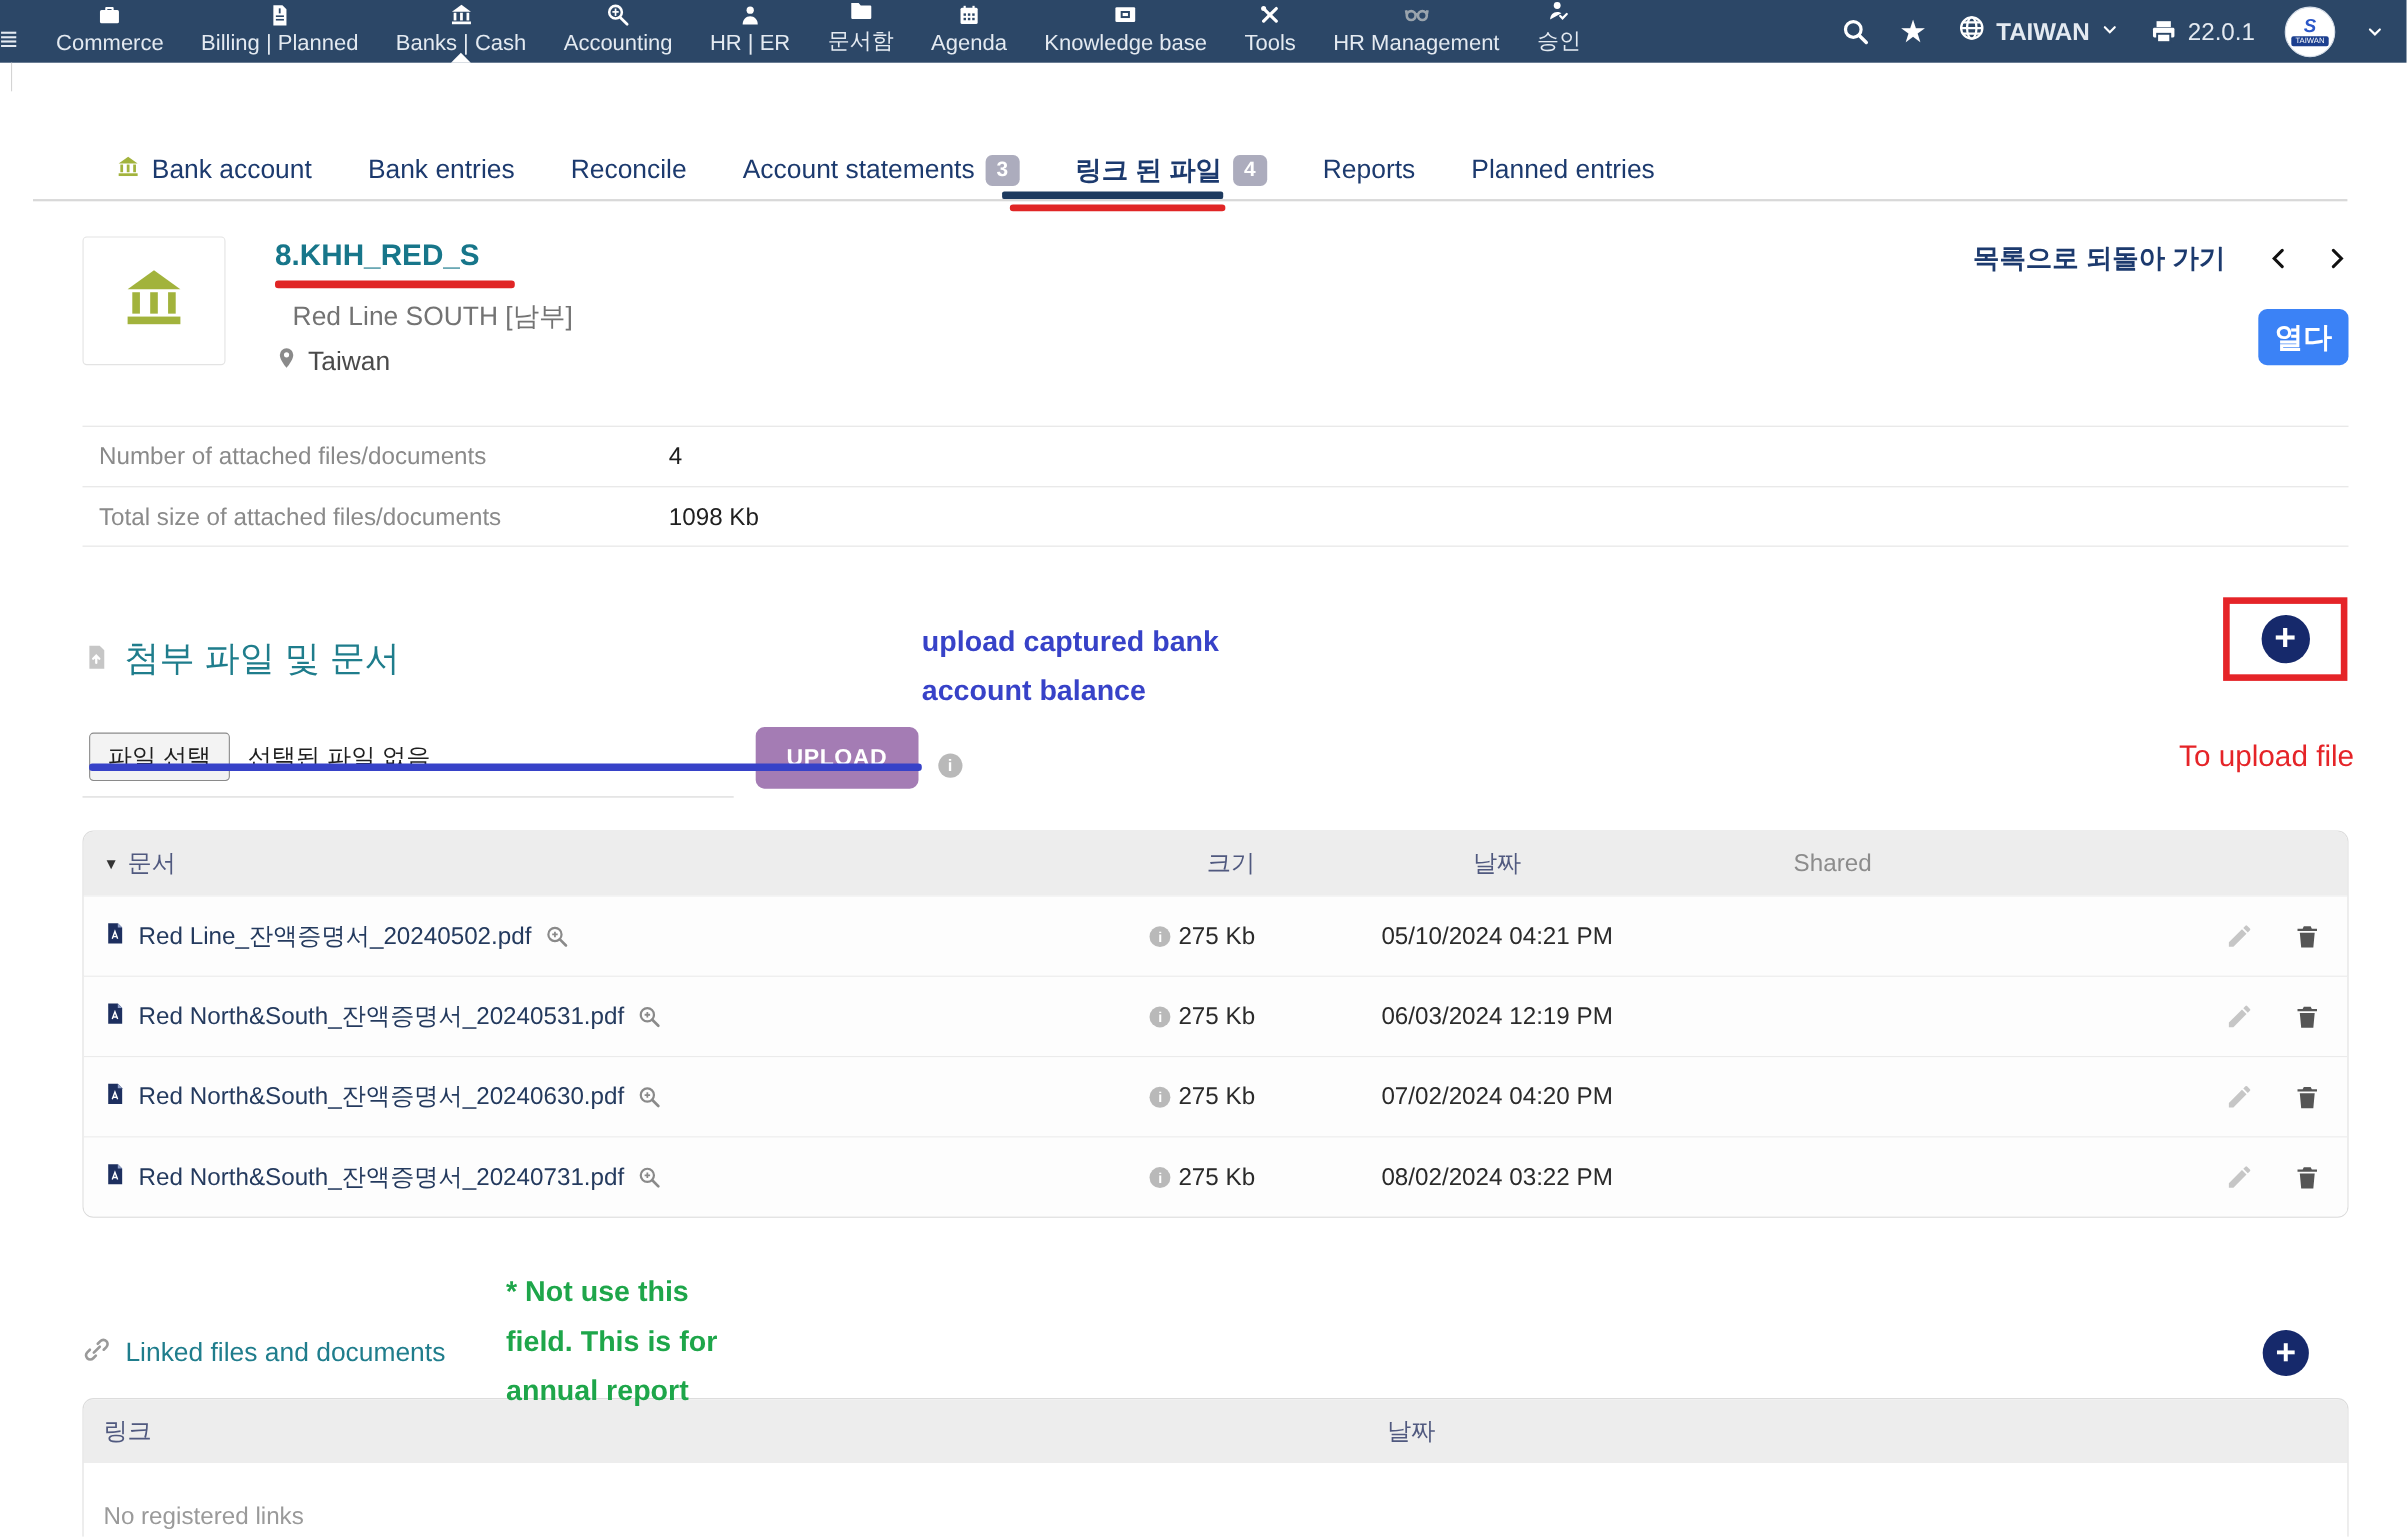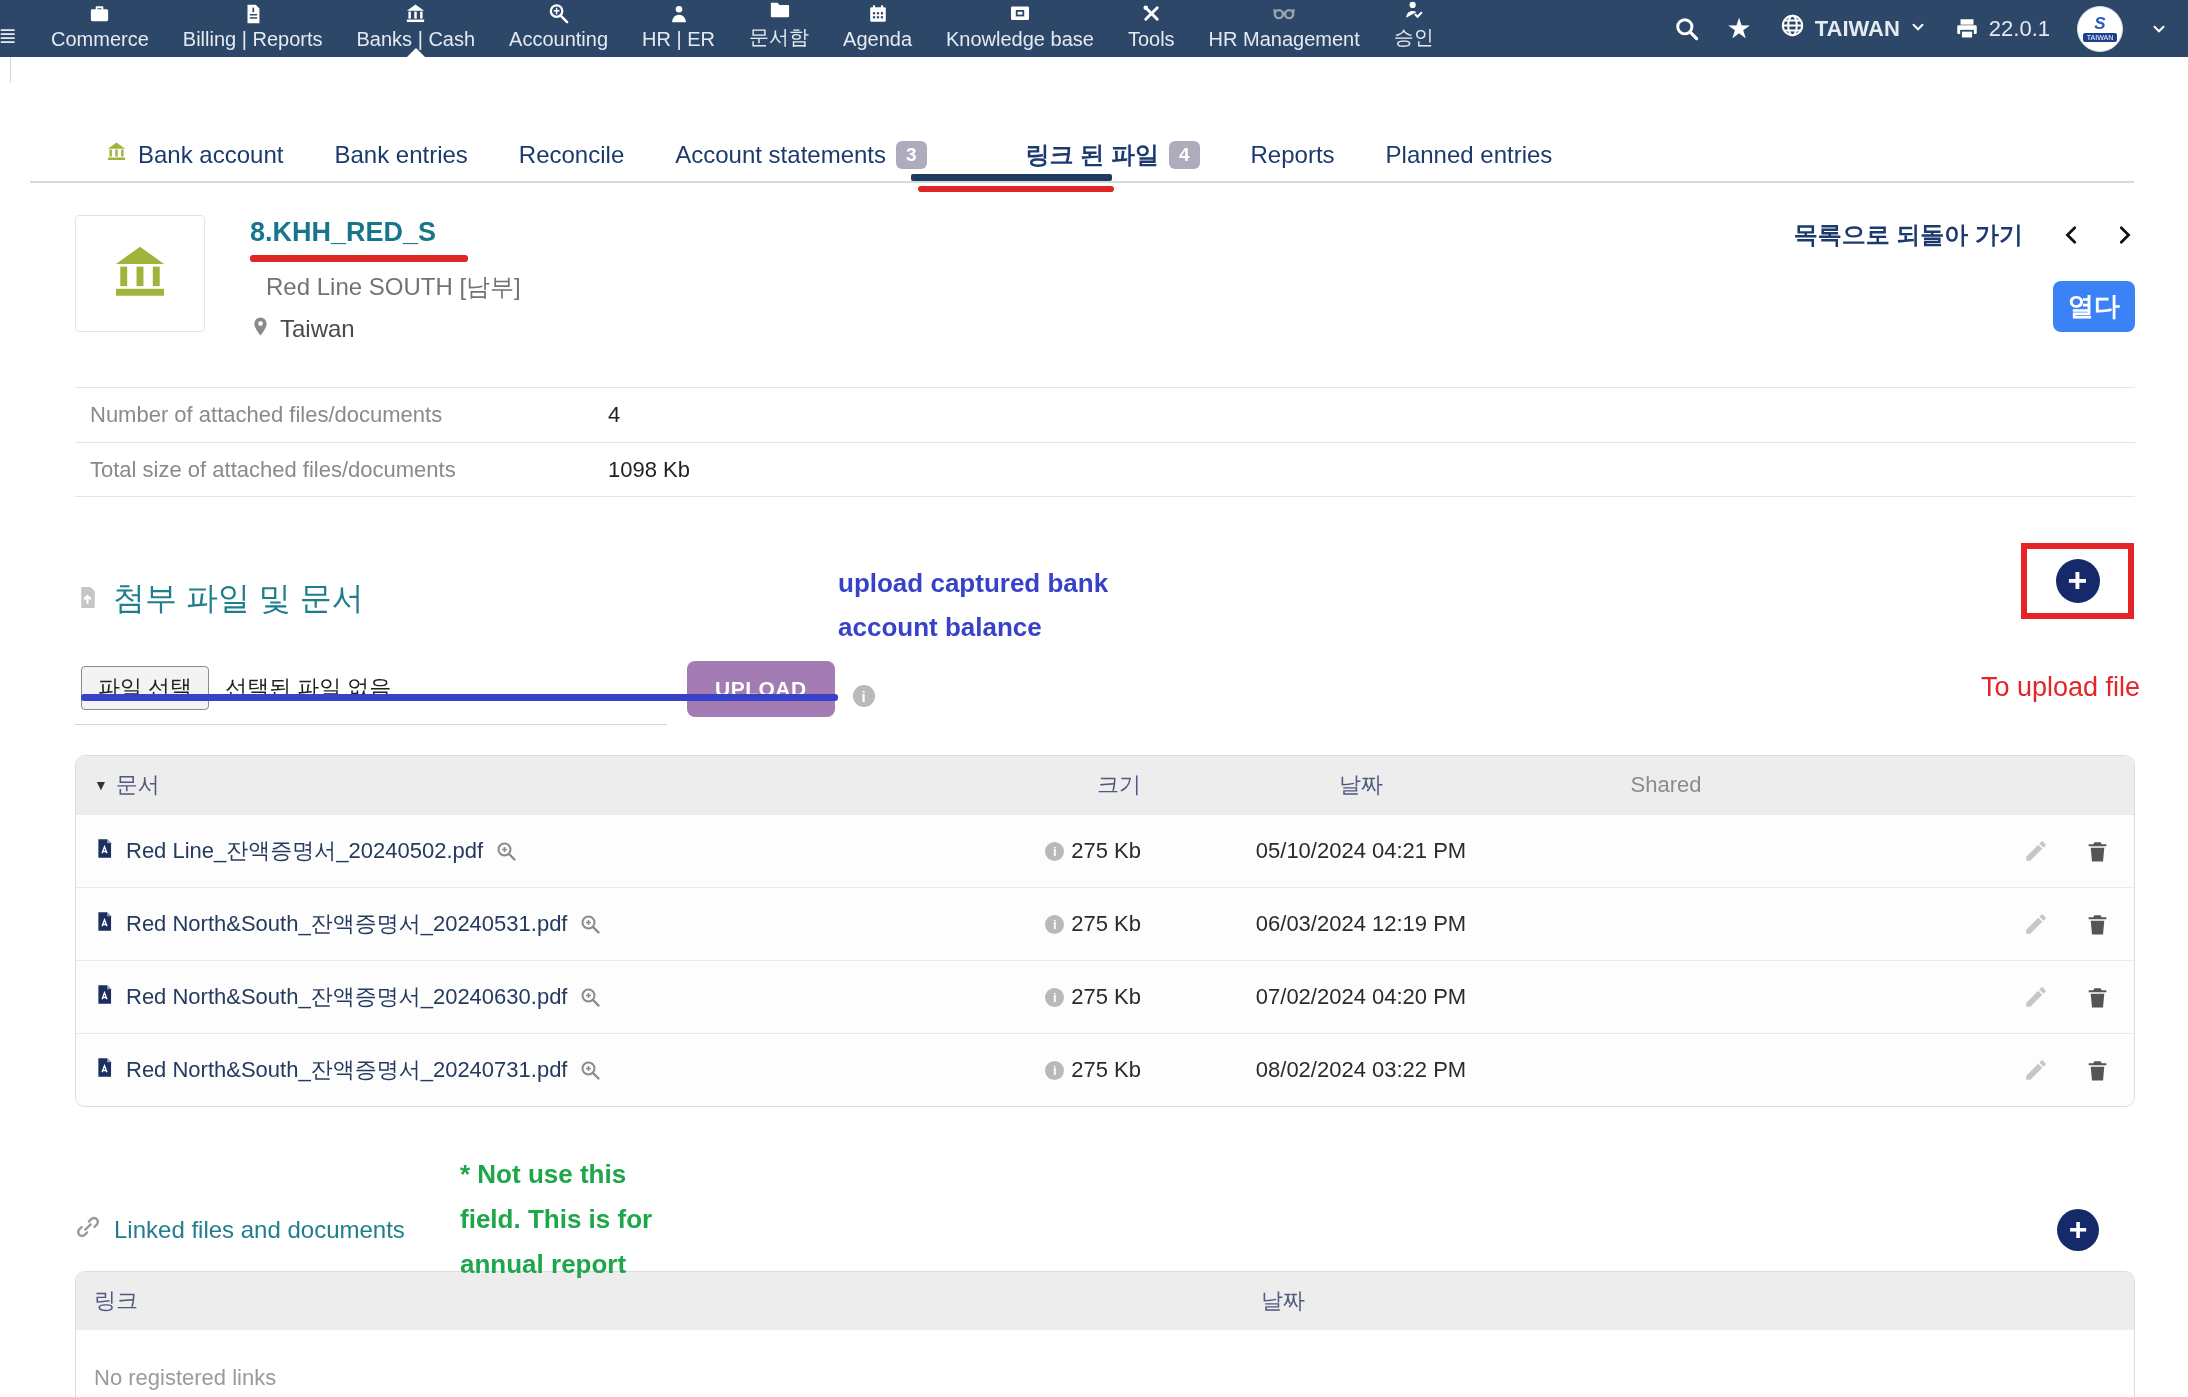--- a/index.html
+++ b/index.html
@@ -23,21 +23,21 @@
   .star-glyph { font-size:28px; line-height:1; color:#fff; }
   .avatar { width:46px; height:46px; border-radius:50%; background:#fff; border:1px solid #d7dee8;
             display:flex; flex-direction:column; align-items:center; justify-content:center; gap:1px; overflow:hidden; }
   .avatar .mark { color:#2b57c8; font-style:italic; font-weight:bold; font-size:17px; line-height:1; }
   .avatar .band { background:#1c3f8f; color:#fff; font-size:7px; padding:1px 4px; border-radius:2px; line-height:1; }
 
   
   .tabs { display:flex; align-items:center; gap:51px; height:53px; margin:71px 54px 0 105px;
           font-size:24px; color:#1c3a6e; }
   .tab { display:flex; align-items:center; gap:10px; white-space:nowrap; cursor:pointer; }
-  .tab.active { font-weight:bold;margin-left:48px; }
+  .tab.active { font-weight:bold; }
   .badge { background:#acacbd; color:#fff; font-size:19px; font-weight:bold; padding:3px 10px; border-radius:6px; }
   .tabs-divider { position:absolute; left:30px; top:181px; width:2104px; border-top:2px solid #d8d8d8; }
   .active-underline { position:absolute; left:911px; top:174px; width:201px; height:7px; background:#1d3a5f; border-radius:2px; }
   .annot-tab-line { position:absolute; left:918px; top:186px; width:196px; height:6px; background:#e02525; border-radius:3px; }
 
   
   .page-head { display:flex; margin:34px 53px 0 75px; }
   .bank-card { width:130px; height:117px; border:1px solid #e3e3e3; border-radius:4px;
                display:flex; align-items:center; justify-content:center; background:#fff; }
   .head-main { margin-left:45px; padding-top:2px; }
@@ -140,21 +140,21 @@
 
       <div class="nav-item">
         <span class="nicon">
           <svg viewBox="0 0 24 24" width="22" height="22">
               <path d="M6 2h9l4 4v16H6z" fill="#fff"></path>
               <rect x="8.5" y="12" width="8" height="1.6" fill="#2c4767"></rect>
               <rect x="8.5" y="15.5" width="8" height="1.6" fill="#2c4767"></rect>
               <rect x="11.4" y="5" width="1.8" height="5" fill="#2c4767"></rect>
             </svg>
         </span>
-        <span>Billing | Reports</span>
+        <span>Billing | Planned</span>
       </div>
 
       <div class="nav-item">
         <span class="nicon">
           <svg viewBox="0 0 24 24" width="23" height="23" fill="#fff">
               <path d="M12 2.5 3 9h18z"></path>
               <rect x="4.6" y="10" width="2.6" height="7.3"></rect>
               <rect x="10.7" y="10" width="2.6" height="7.3"></rect>
               <rect x="16.8" y="10" width="2.6" height="7.3"></rect>
               <rect x="3" y="18.3" width="18" height="2.6"></rect>

